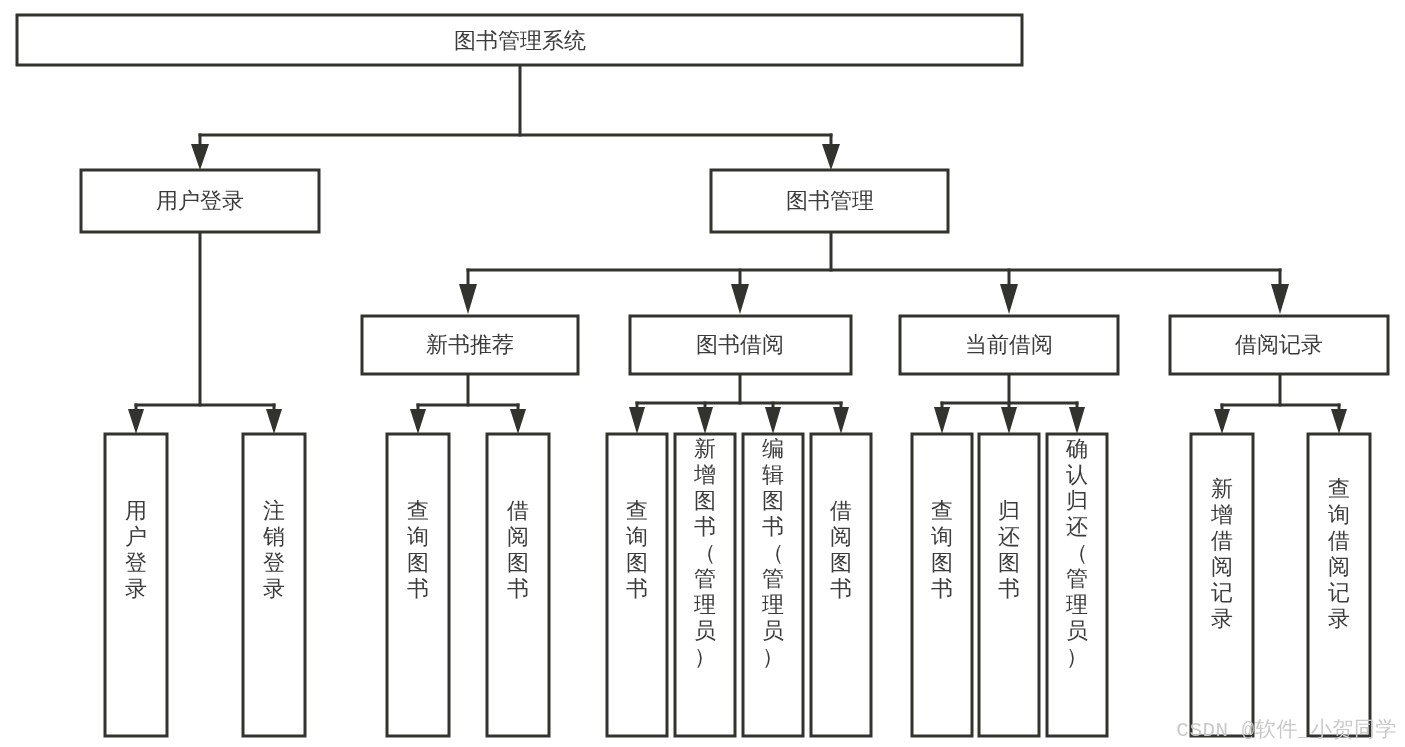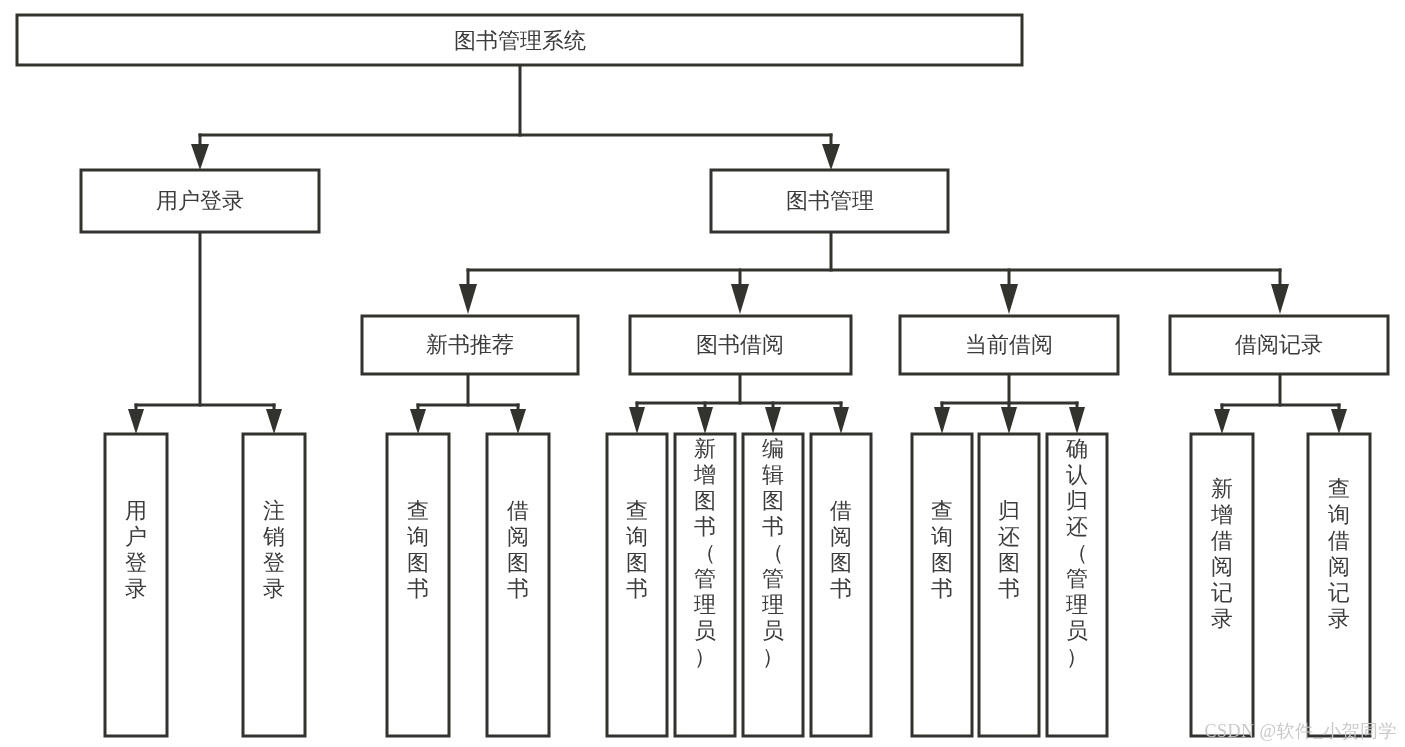--- a/index.html
+++ b/index.html
@@ -50,22 +50,22 @@
     font-family: "DejaVu Sans", "Liberation Sans", sans-serif;
     font-size: 22px;
     fill: #3b3b3b;
     text-anchor: middle;
     white-space: pre;
   }
   .watermark {
     position: absolute;
     right: 8px;
     bottom: 4px;
-    font-family: Liberation Serif, serif;
-    font-size: 18px;
+    font-family: Liberation Mono, monospace;
+    font-size: 21px;
     color: #c9c9c9;
     letter-spacing: 0.5px;
     user-select: none;
     pointer-events: none;
   }
 </style>
 </head>
 <body>
 
 <div id="diagram-root">

